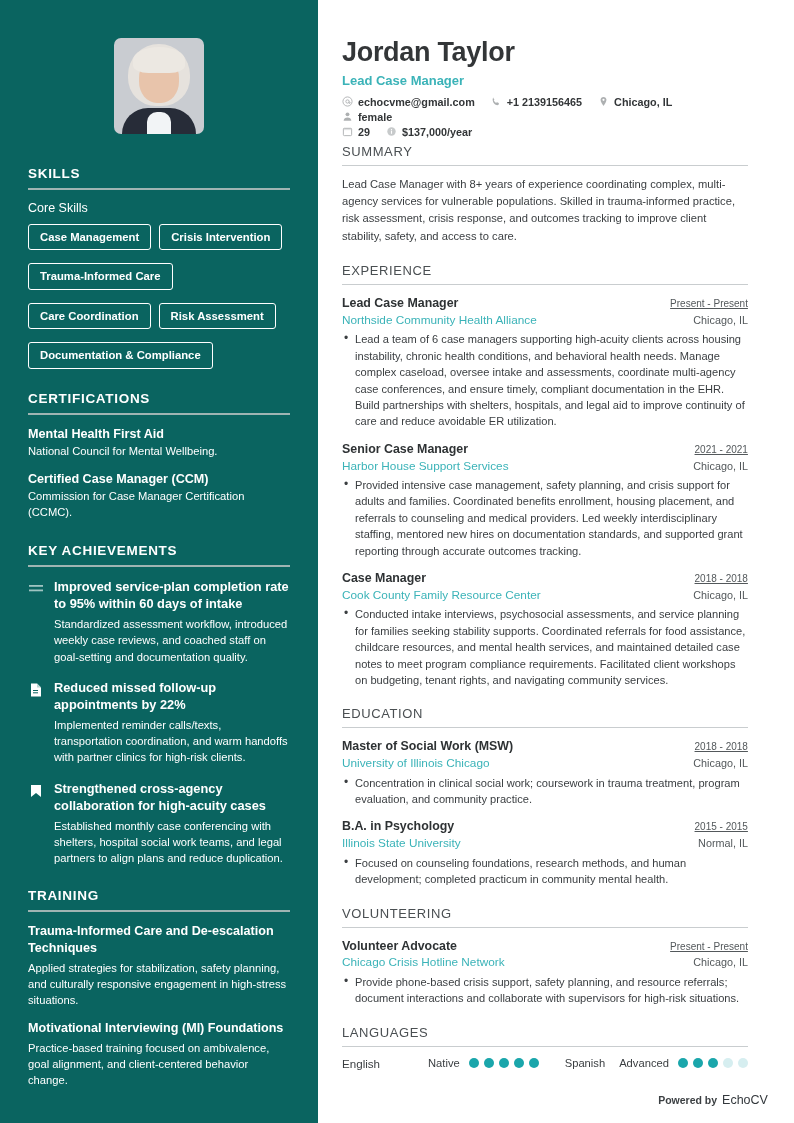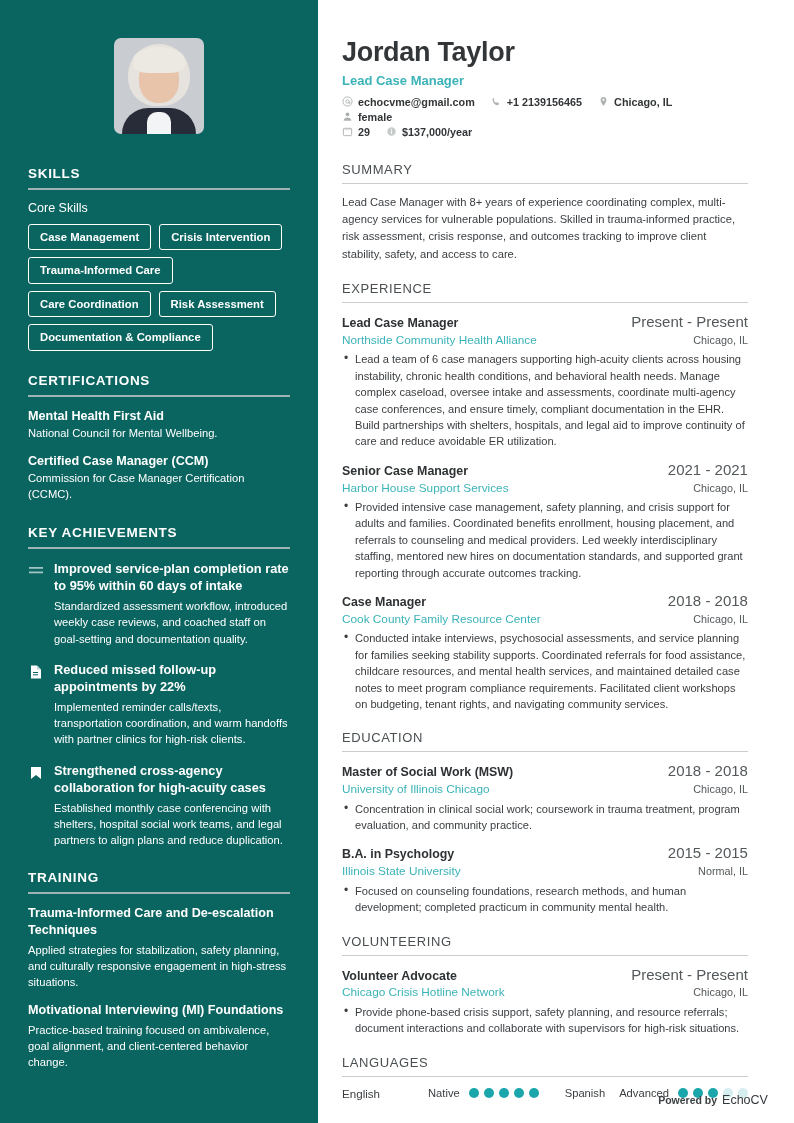--- a/index.html
+++ b/index.html
@@ -59,21 +59,21 @@
   }
 
   .sb-section { margin-bottom: 22px; }
   .sb-title {
     font-size: 13.5px; font-weight: bold; letter-spacing: .7px;
     color: #ffffff; margin-bottom: 7px;
   }
   .sb-rule { height: 2px; background: #9fb4b2; margin-bottom: 11px; }
 
   .sb-subtitle { font-size: 12.5px; font-weight: normal; color: #ffffff; margin-bottom: 9px; }
-  .tags { display: flex; flex-wrap: wrap; gap: 7px 8px; }
+  .tags { display: flex; flex-wrap: wrap; gap: 13px 8px; }
   .tag {
     border: 1px solid #ffffff;
     border-radius: 3px;
     padding: 6px 11px;
     font-size: 11.3px; font-weight: bold; color: #ffffff;
     white-space: nowrap; line-height: 1.1;
   }
 
   .cert-item { margin-bottom: 11px; }
   .cert-name { font-size: 12.6px; font-weight: bold; line-height: 1.3; margin-bottom: 2px; }
@@ -94,40 +94,40 @@
   .main {
     flex: 1;
     padding: 38px 66px 0 24px;
     position: relative;
   }
   .name {
     font-size: 27px; font-weight: bold; color: #333638;
     letter-spacing: -.3px; line-height: 1.1; margin-bottom: 5px;
   }
   .role { font-size: 13px; font-weight: bold; color: #3bb3b8; margin-bottom: 8px; }
-  .contact-rows { margin-bottom: 24px; }
+  .contact-rows { margin-bottom: 6px; }
   .contact-row { display: flex; flex-wrap: wrap; align-items: center; gap: 3px 0; margin-bottom: 3px; }
   .contact-item { display: flex; align-items: center; gap: 5px; margin-right: 16px; }
   .contact-item .ci { flex: 0 0 auto; display: flex; align-items: center; opacity: .55; }
   .contact-item .ci svg { display: block; }
   .contact-text { font-size: 10.8px; font-weight: bold; color: #333638; }
 
   .sec { margin-bottom: 18px; }
   .sec-title {
     font-size: 13px; color: #4a4f52; letter-spacing: .6px;
     margin-bottom: 6px;
   }
   .sec-rule { height: 1px; background: #c9cdcf; margin-bottom: 10px; }
 
   .summary-text { font-size: 11.2px; line-height: 1.55; color: #3a3e41; }
 
   .entry { margin-bottom: 11px; }
   .entry-head { display: flex; justify-content: space-between; align-items: baseline; gap: 10px; }
   .entry-title { font-size: 12.4px; font-weight: bold; color: #2e3234; line-height: 1.35; }
-  .entry-date { font-size: 15px; color: #53585b; white-space: nowrap; }
+  .entry-date { font-size: 10px; color: #53585b; white-space: nowrap; text-decoration: underline; }
   .entry-sub { display: flex; justify-content: space-between; align-items: baseline; gap: 10px; margin-top: 0px; }
   .entry-org { font-size: 11.8px; color: #3bb3b8; line-height: 1.4; }
   .entry-loc { font-size: 10.8px; color: #53585b; white-space: nowrap; }
   .bullets { list-style: none; margin-top: 3px; }
   .bullets li {
     position: relative; padding-left: 13px;
     font-size: 11.1px; line-height: 1.48; color: #3a3e41; margin-bottom: 2px;
   }
   .bullets li::before {
     content: "•"; position: absolute; left: 2px; top: -1px;

